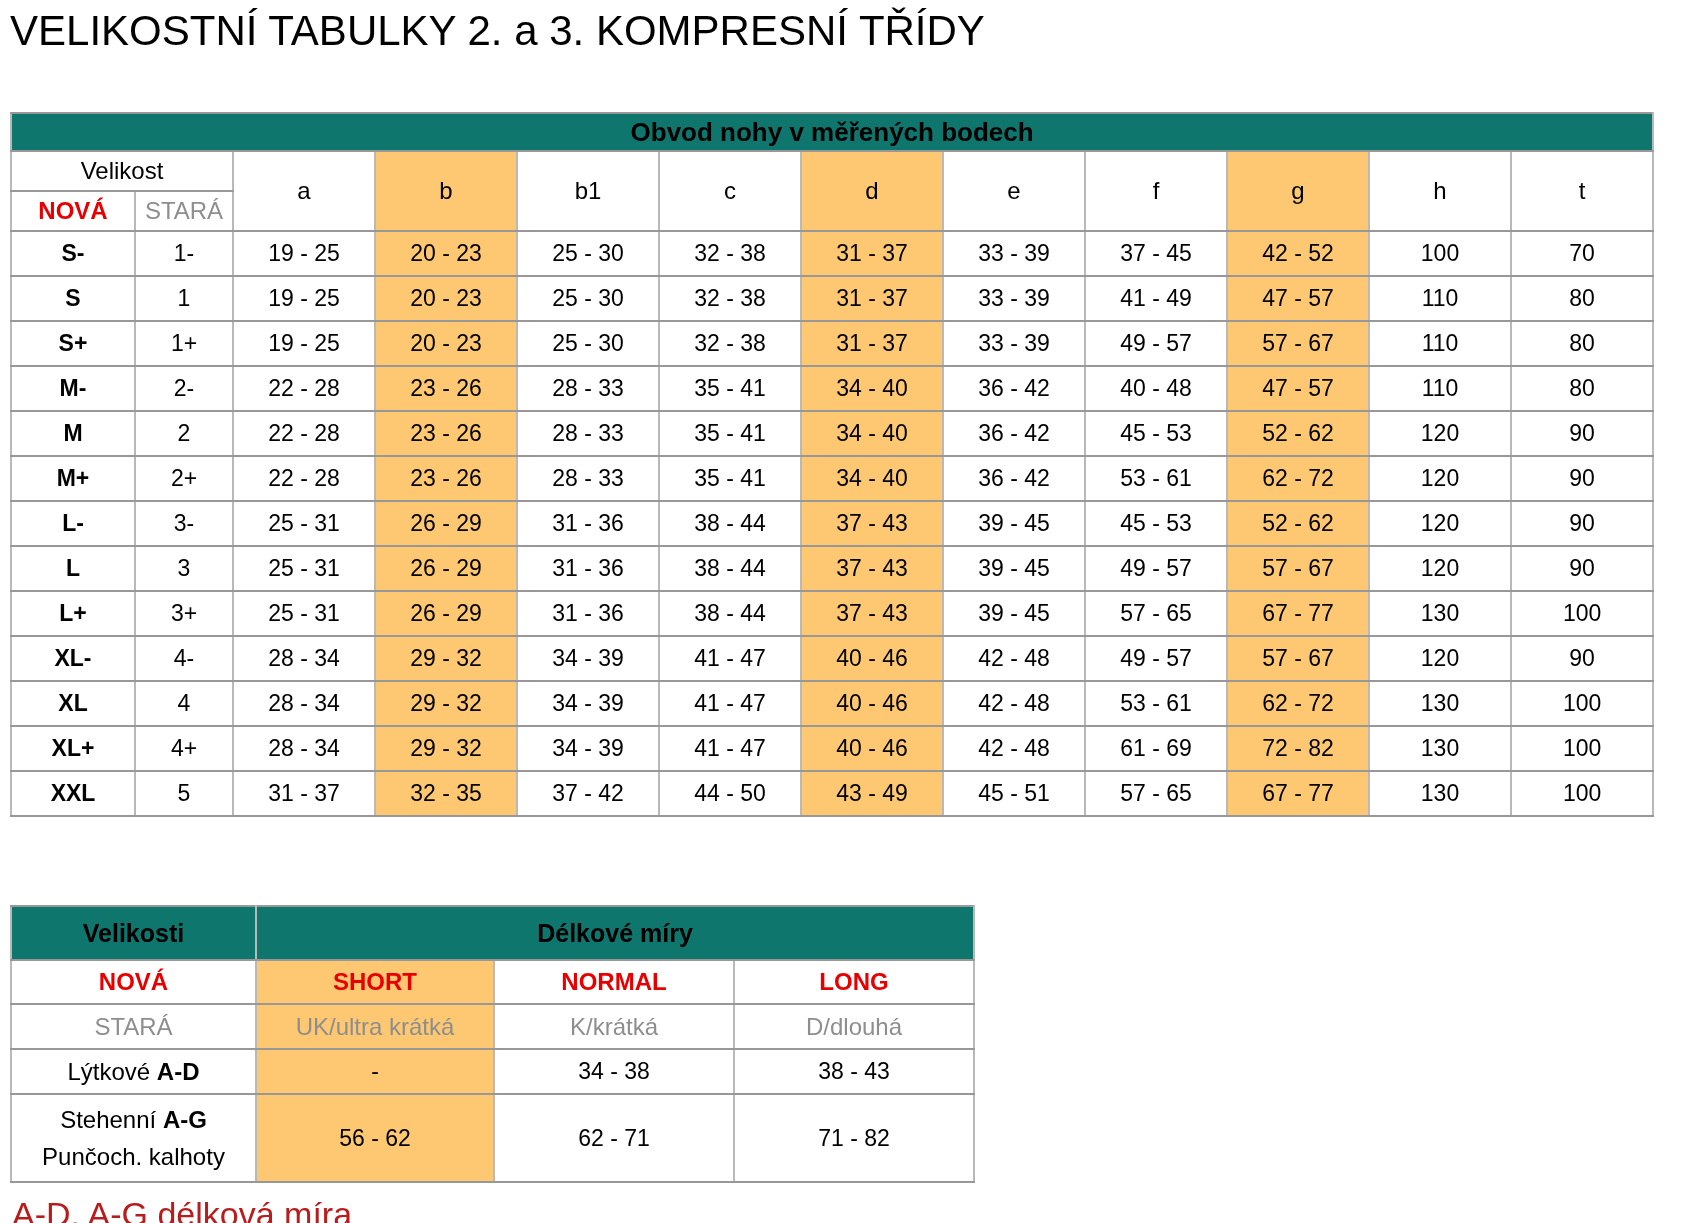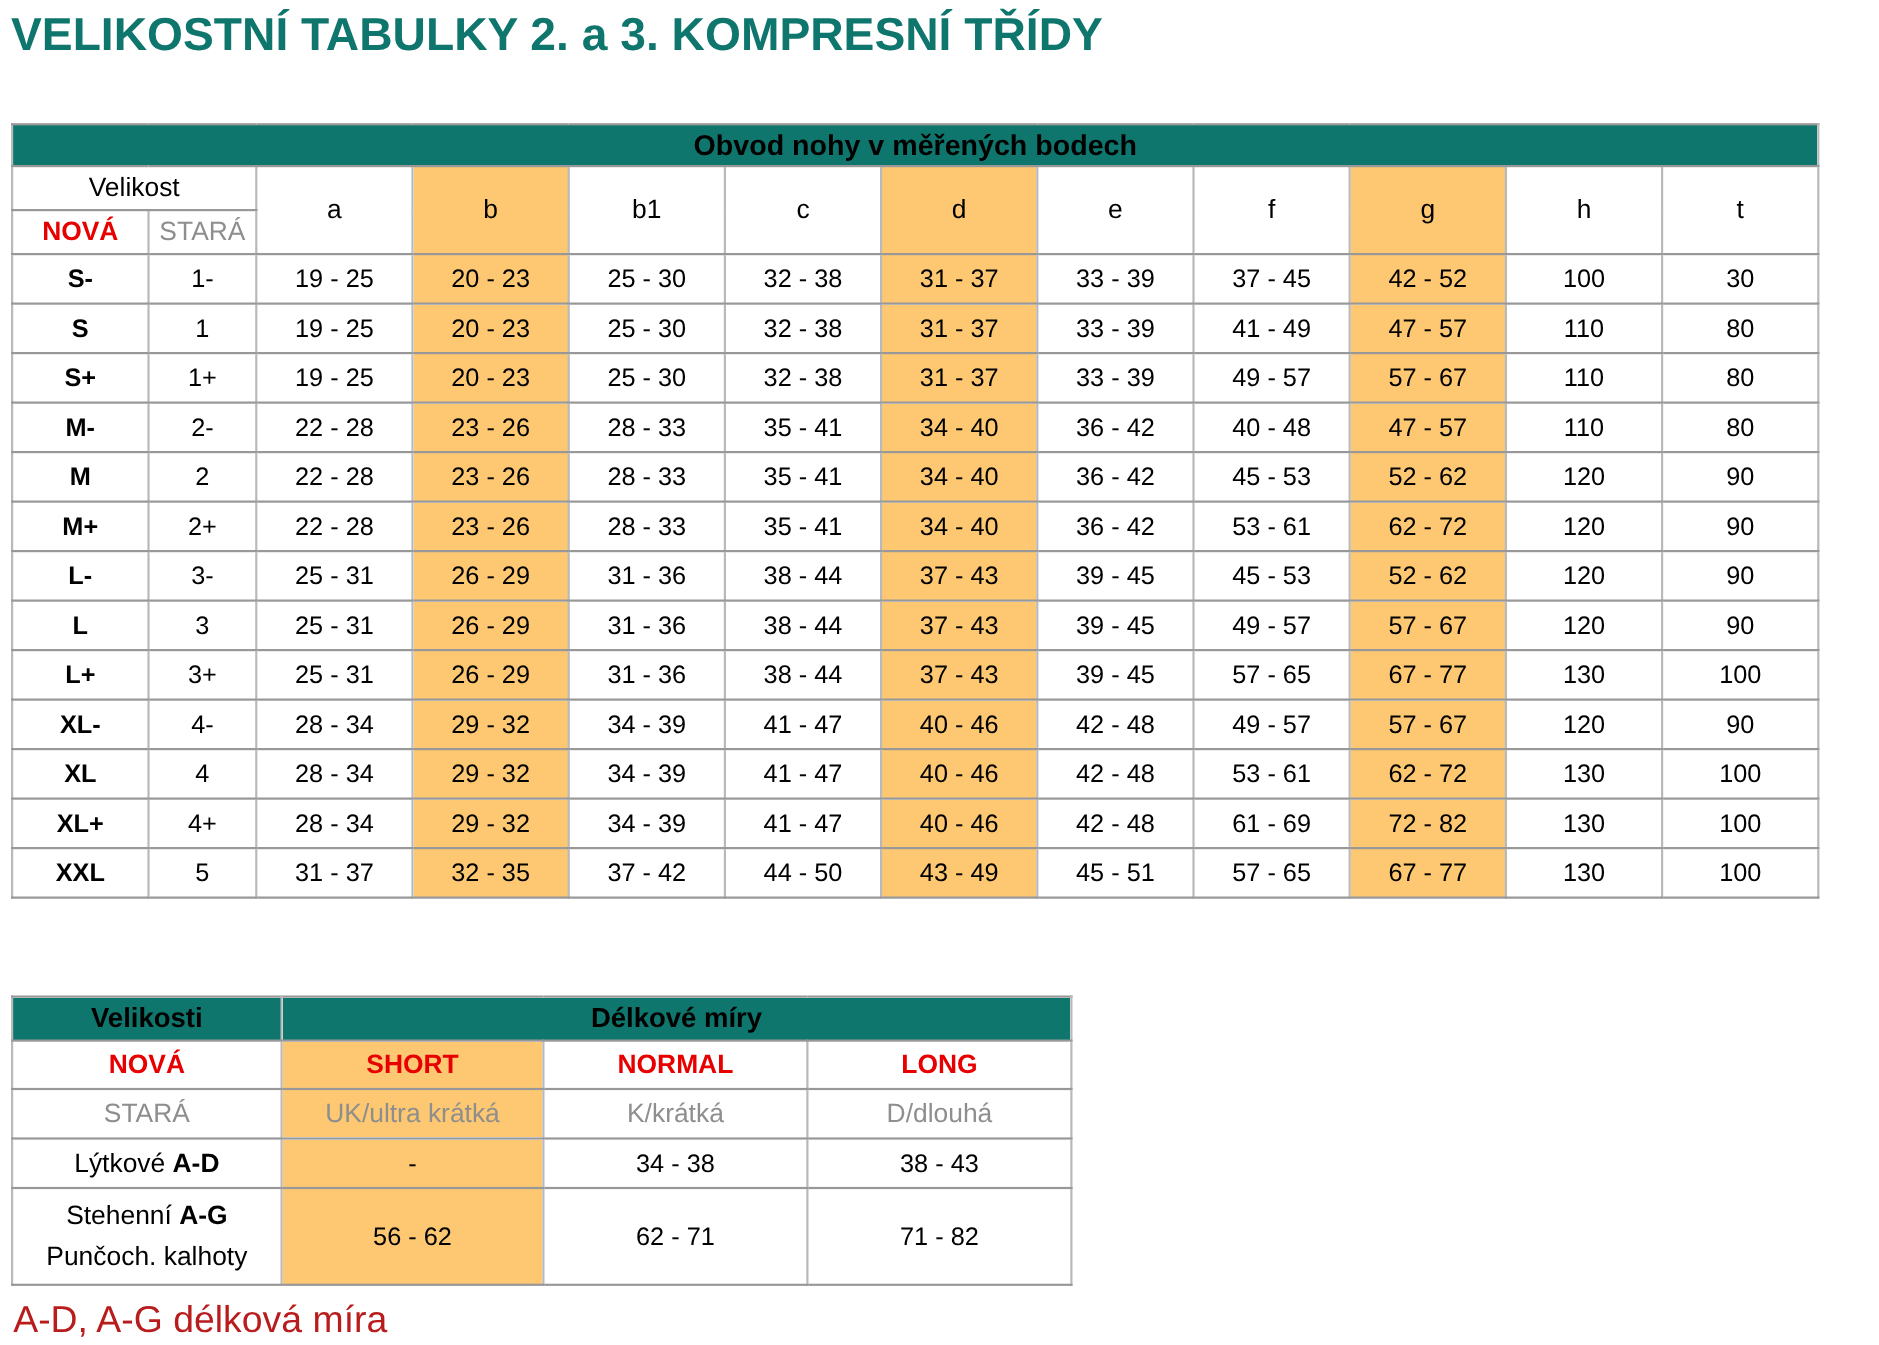--- a/index.html
+++ b/index.html
@@ -12,23 +12,23 @@
   .page {
     width: 1708px;
     min-height: 1223px;
     box-sizing: border-box;
     background: #ffffff;
   }
   h1.title {
     margin: 6px 16px 0 10px;
     font-size: 42px;
     line-height: 1.2;
-    font-weight: bold;
+    font-weight: normal;
     letter-spacing: 0px;
-    color: #0f766e;
+    color: #000000;
   }
 
   table {
     border-collapse: collapse;
     table-layout: fixed;
     margin-left: 10px;
   }
   th, td {
     border-top: 2px solid #989898;
     border-bottom: 2px solid #989898;
@@ -67,21 +67,21 @@
     color: #8e8e8e;
     font-weight: normal;
     font-size: 24px;
   }
   .hl { background: #fdc871; }
   td.size-new { font-weight: bold; }
   td.size-old { font-weight: normal; }
 
   
   .len-table { width: 963px; margin-top: 88px; }
-  .len-table tr.band-row  { height: 40px; }
+  .len-table tr.band-row  { height: 54px; }
   .len-table tr.nova-row  { height: 44px; }
   .len-table tr.stara-row { height: 45px; }
   .len-table tr.calf-row  { height: 45px; padding-left: 32px; }
   .len-table tr.thigh-row { height: 88px; margin-top: 44px; }
   .len-table .band { font-size: 25px; }
   .len-table th.rowlabel {
     font-weight: normal;
     color: #000000;
     font-size: 24px;
   }
@@ -144,21 +144,21 @@
           <td class="size-old">1-</td>
           <td>19 - 25</td>
           <td class="hl">20 - 23</td>
           <td>25 - 30</td>
           <td>32 - 38</td>
           <td class="hl">31 - 37</td>
           <td>33 - 39</td>
           <td>37 - 45</td>
           <td class="hl">42 - 52</td>
           <td>100</td>
-          <td>30</td>
+          <td>70</td>
         </tr>
         <tr>
           <td class="size-new">S</td>
           <td class="size-old">1</td>
           <td>19 - 25</td>
           <td class="hl">20 - 23</td>
           <td>25 - 30</td>
           <td>32 - 38</td>
           <td class="hl">31 - 37</td>
           <td>33 - 39</td>

